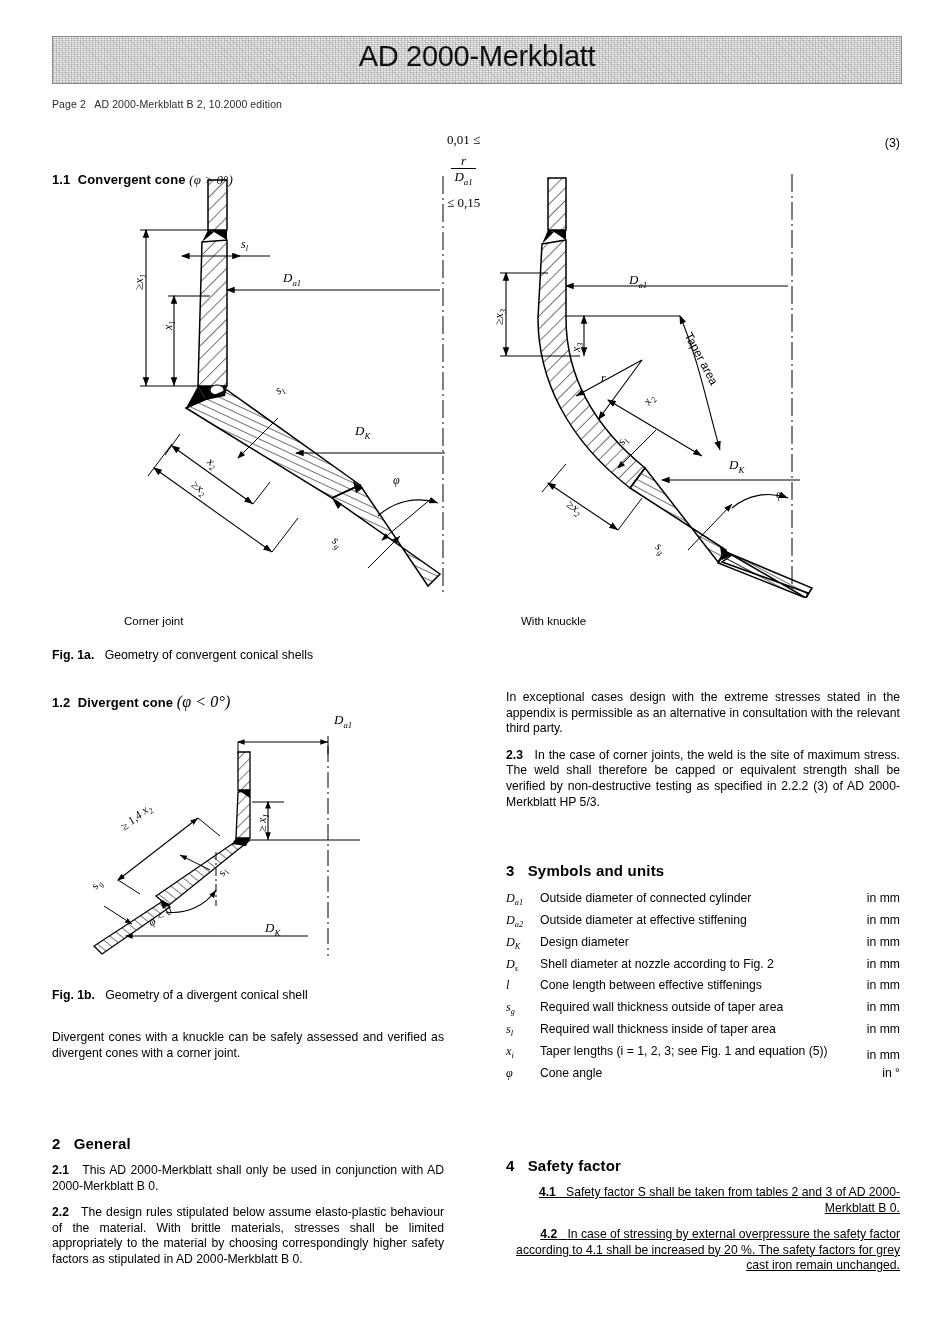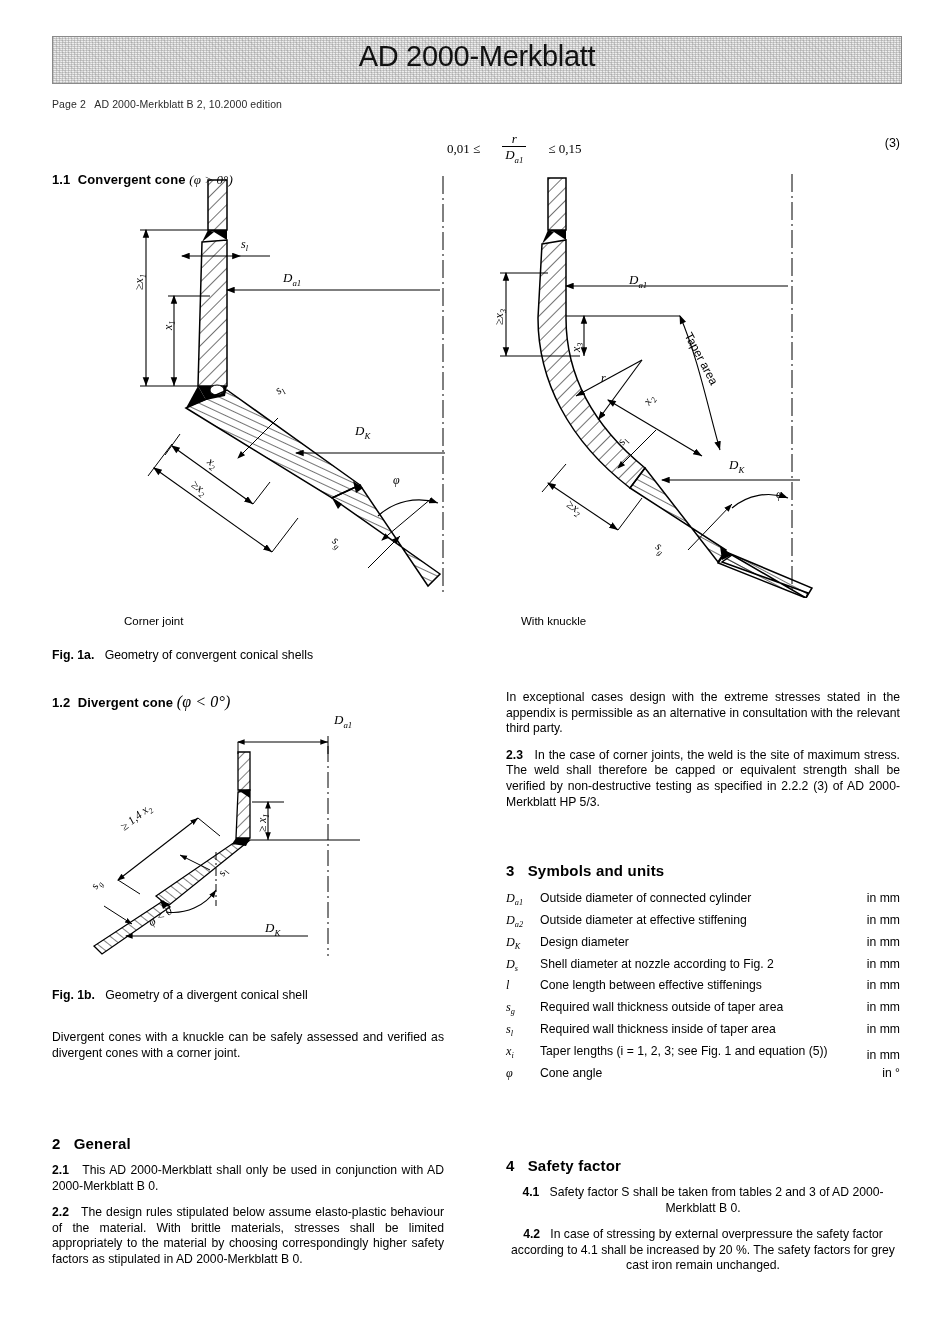--- a/index.html
+++ b/index.html
@@ -68,21 +68,21 @@
   .h-sec {
     font-size: 15px;
     font-weight: bold;
     letter-spacing: 0.2px;
   }
   .body-txt {
     font-size: 12.2px;
     line-height: 15.6px;
     text-align: justify;
   }
-  .body-txt.left { text-align: center; }
+  .body-txt.left { text-align: right; text-decoration: underline; }
   .num { font-weight: bold; }
   .phi { font-family: "Liberation Serif", serif; font-style: italic; }
   sub { font-size: 0.68em; }
 
   
   #sec11 { position: absolute; left: 52px; top: 128px; margin-top: 44px; }
   
   #eq3wrap {
     position: absolute;
     left: 447px;
@@ -90,21 +90,22 @@
     width: 453px;
     height: 40px;
   }
   .eq-body {
     position: absolute;
     left: 0; top: 4px;
     font-size: 13px;
     font-family: "Liberation Serif", serif;
     display: flex;
     align-items: center;
-    gap: 20px;
+    gap: 6px;
+    flex-direction: column;
   }
   .frac {
     display: inline-flex;
     flex-direction: column;
     align-items: center;
     vertical-align: middle;
     margin: 0 2px;
   }
   .frac .numr { font-style: italic; font-size: 13px; padding: 0 5px; line-height: 13px;}
   .frac .bar { width: 100%; height: 1px; background: #000; margin: 1px 0; }

